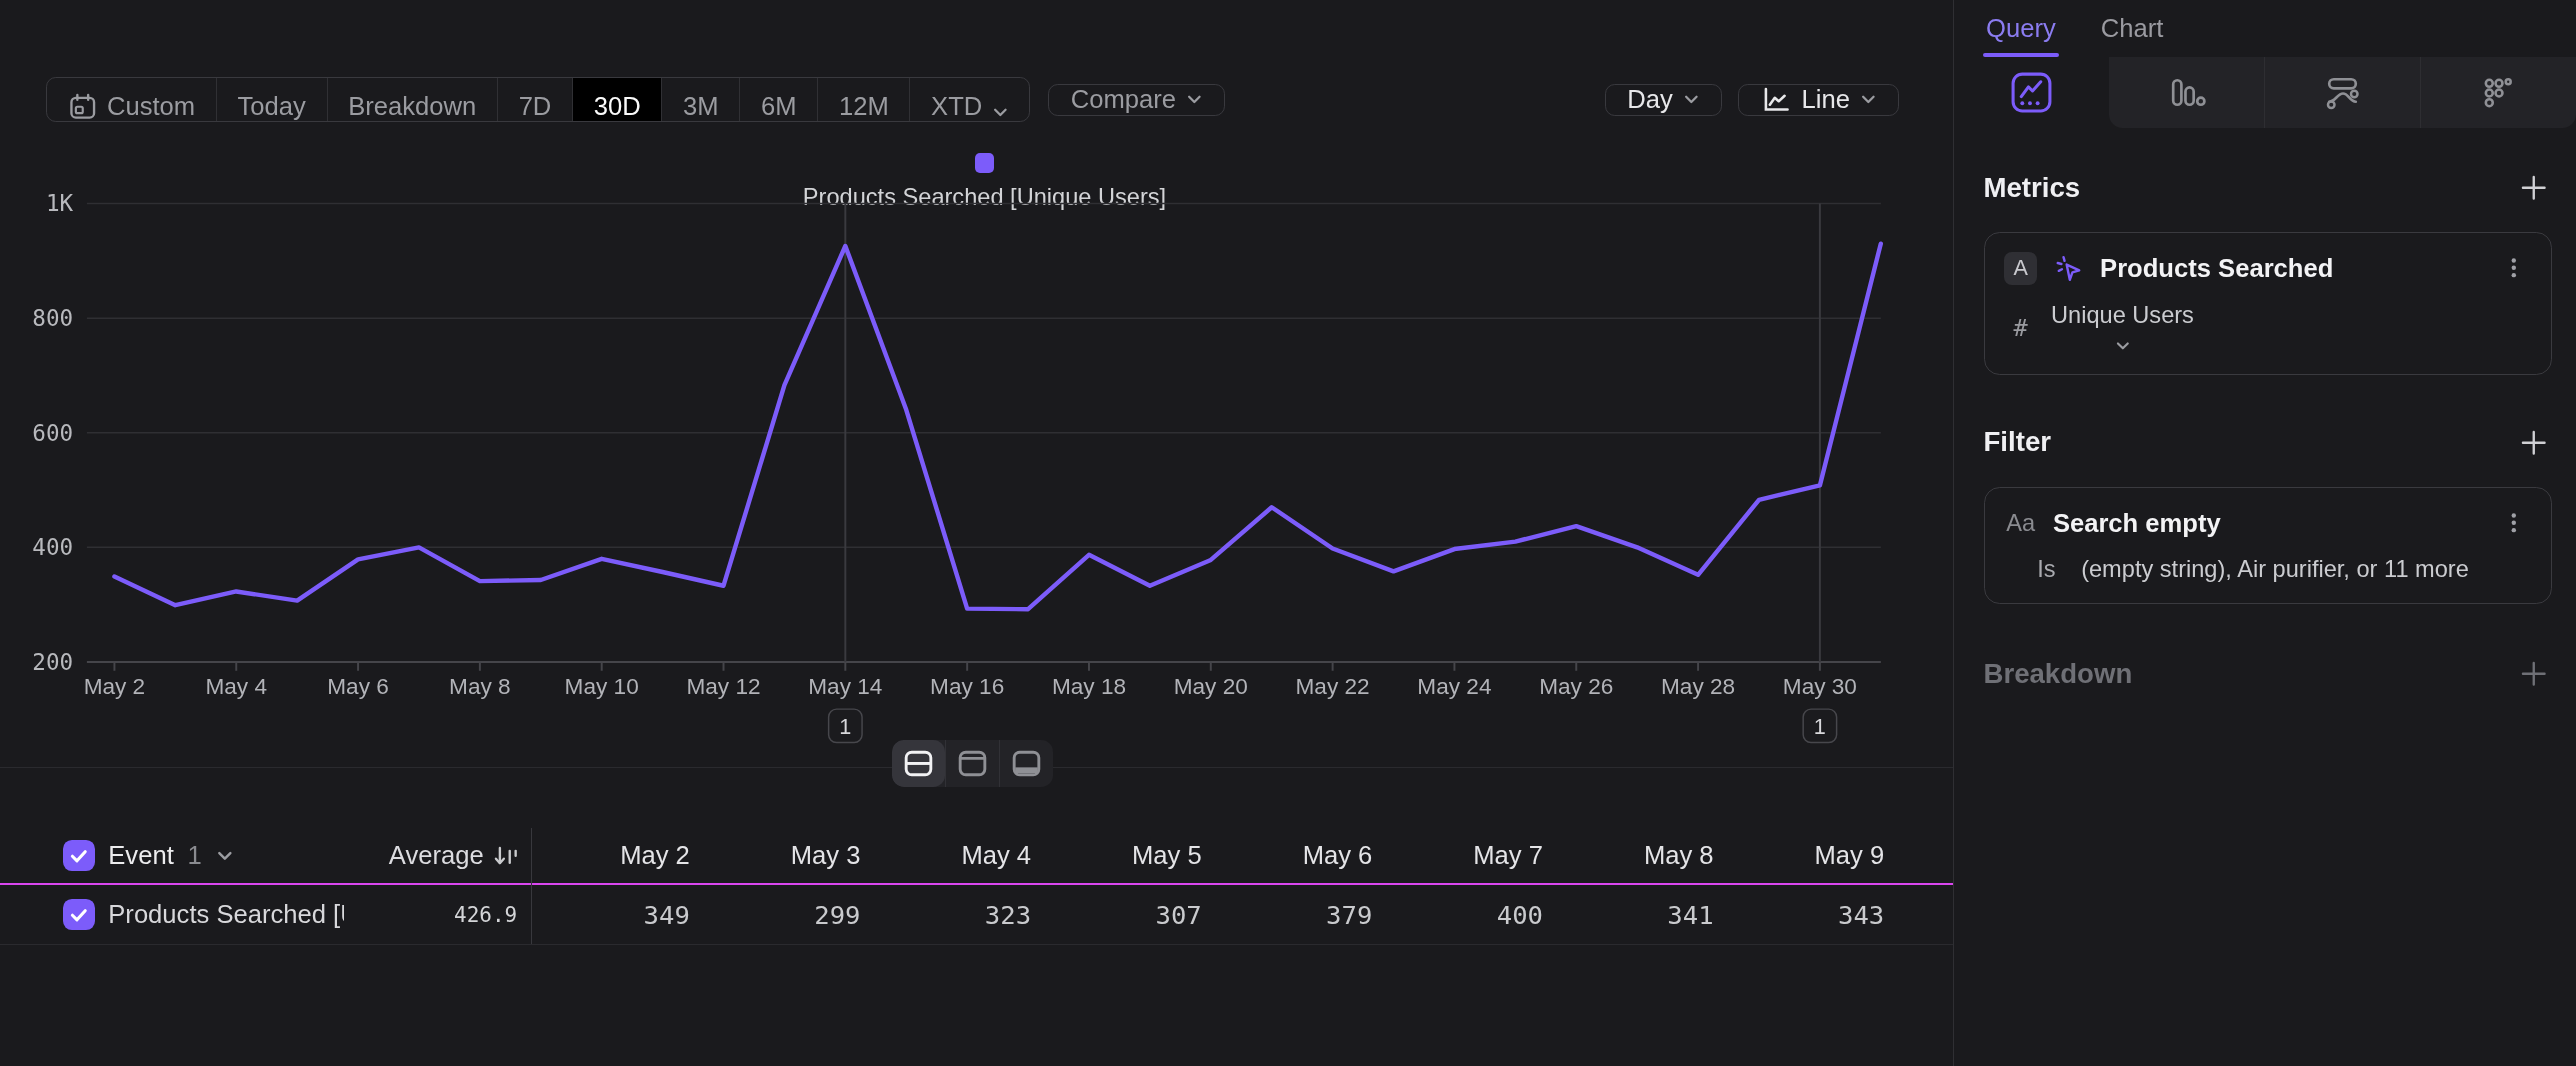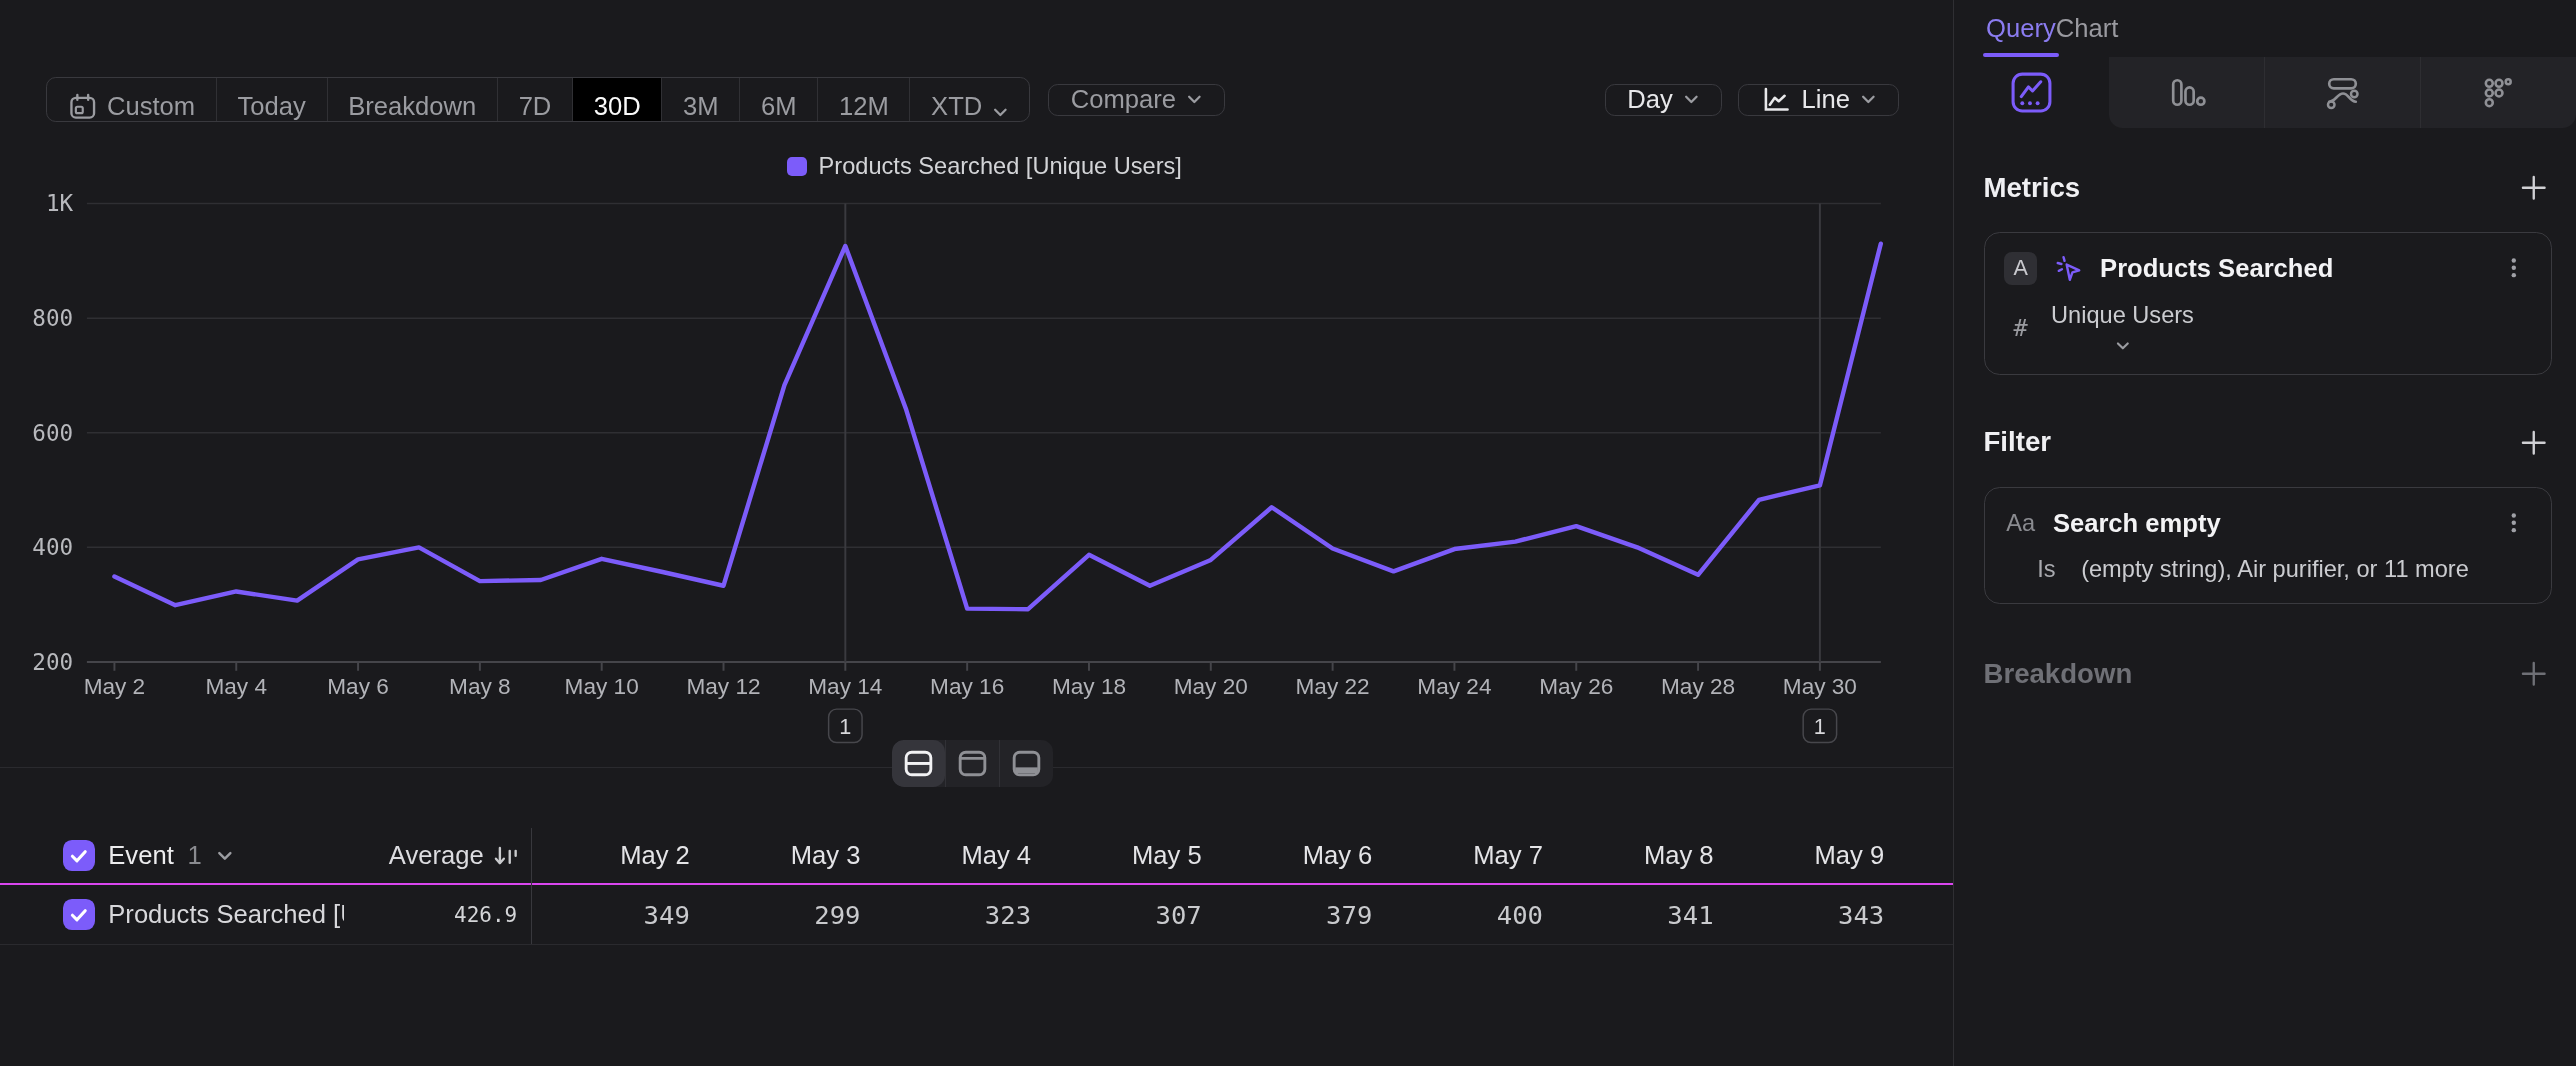--- a/index.html
+++ b/index.html
@@ -18,21 +18,21 @@
   .range-item{display:inline-flex;align-items:flex-end;gap:9.8px;padding:0 20.7px;font-size:25.6px;
               color:#9b9ca1;border-left:1px solid #303034;cursor:pointer;}
   .range-item:first-child{border-left:none;}
   .range-item.selected{background:#000000;color:#fafafa;}
   .chev{color:#9b9ca1;display:inline-flex;}
   .right-tools{margin-left:auto;display:flex;gap:15.7px;}
   .compare{margin-left:17.7px;}
 
   
   .legend{position:absolute;top:153px;left:87px;width:1795px;display:flex;justify-content:center;}
-  .legend-item{display:inline-flex;align-items:center;gap:11.8px;cursor:pointer;}
+  .legend-item{display:inline-flex;align-items:center;gap:11.8px;cursor:pointer;flex-direction:column;}
   .legend-swatch{width:19.7px;height:19.7px;border-radius:4.9px;background:#7c5cfa;}
   .legend-label{font-size:23.6px;color:#d3d4d7;}
 
   
   #chart-svg{position:absolute;left:0;top:0;}
 
   
   .panel-divider{position:absolute;top:767px;left:0;right:0;height:1px;background:#2a2a2e;}
   .layout-toggle{position:absolute;top:740px;left:892px;display:flex;background:#232327;
                  border-radius:11.8px;overflow:hidden;z-index:2;}
@@ -57,21 +57,21 @@
   .t-val{color:#c9cacd;font-family:"DejaVu Sans Mono",monospace;}
   .t-name{font-size:25.6px;color:#d8d8db;white-space:nowrap;overflow:hidden;}
   .t-avgval{font-family:"DejaVu Sans Mono",monospace;color:#d4d5d8;font-size:21px;
             display:flex;justify-content:flex-end;padding-right:13.8px;}
   .v-div{position:absolute;left:531px;top:0;width:1px;height:116px;background:#38383d;}
   .checkbox{width:31.5px;height:31.5px;border-radius:8.9px;background:#7c5cfa;display:flex;
             align-items:center;justify-content:center;flex:none;cursor:pointer;}
 
   
   .sidebar{position:relative;width:622px;height:100%;border-left:1px solid #2f2f33;background:#1a1a1d;}
-  .sb-tabs{height:57px;display:flex;padding-left:32px;}
+  .sb-tabs{height:57px;display:flex;gap:45px;padding-left:32px;}
   .sb-tab{display:flex;align-items:center;font-size:25.6px;font-weight:500;color:#9a9aa0;
           position:relative;cursor:pointer;}
   .sb-tab.active{color:#8b7cf0;}
   .sb-tab.active::after{content:'';position:absolute;left:-3px;right:-3px;bottom:0;height:3.9px;
                         background:#7c5cfa;border-radius:3px;}
   .sb-viewtabs{display:flex;height:71px;}
   .vt{flex:1;display:flex;align-items:center;justify-content:center;cursor:pointer;}
   .vt.inactive{background:#232327;}
   .vt:nth-child(2){border-bottom-left-radius:13.8px;}
   .vt:nth-child(3),.vt:nth-child(4){border-left:1px solid #2e2e32;}

